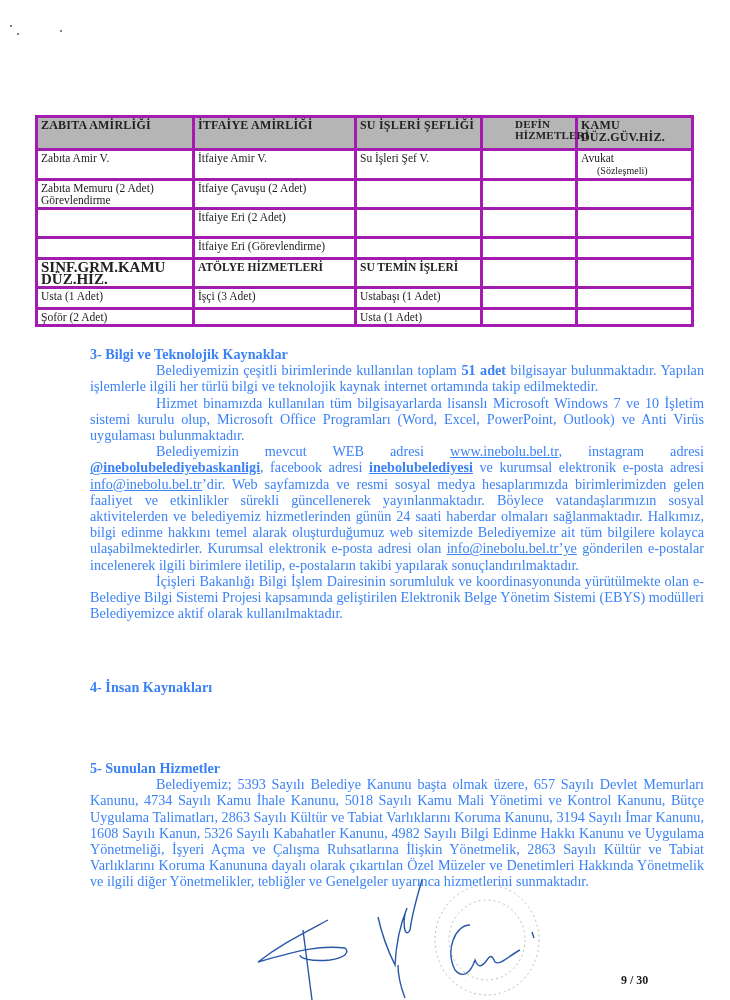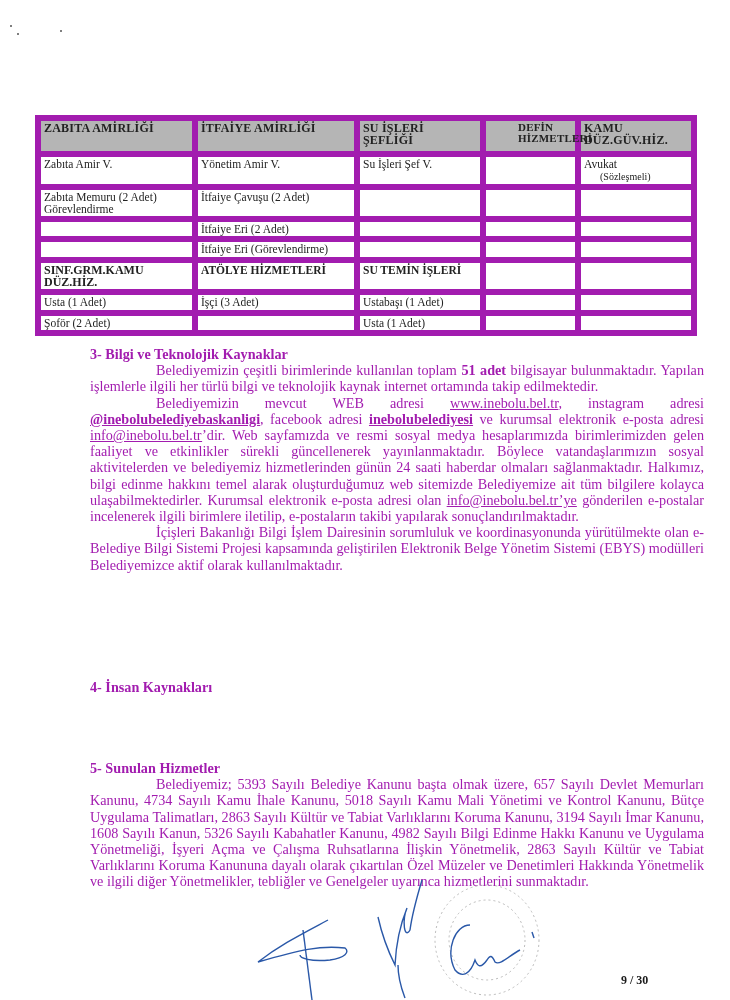--- a/index.html
+++ b/index.html
@@ -1,26 +1,26 @@
 <!DOCTYPE html>
 <html><head>
 <meta charset="utf-8">
 <style>
   html, body { margin:0; padding:0; }
   body { width:730px; height:1000px; background:#fff; position:relative; overflow:hidden;
     font-family:"Liberation Serif", "DejaVu Serif", serif; color:#1a1a1a; }
   .dot { position:absolute; width:2px; height:2px; background:#555; border-radius:50%; }
   table.staff { position:absolute; left:35px; top:115px; width:656px; border-collapse:collapse; table-layout:fixed; }
-  table.staff td { border:6px solid #a21caf; font-size:11.5px; line-height:12px; padding:1px 3px; vertical-align:top; color:#222; }
+  table.staff td { border:3px solid #a21caf; font-size:11.5px; line-height:12px; padding:1px 3px; vertical-align:top; color:#222; }
   table.staff tr.hdr td { background:#b5b5b5; font-weight:bold; font-size:12px; letter-spacing:0.2px; height:28px; }
   table.staff tr.hdr td.small { font-size:11px; line-height:11px;padding-left:32px; }
   table.staff tr.subhdr td.b { font-weight:bold; font-size:11.5px; }
-  table.staff tr.subhdr td.b.sm { font-size:12px; }
+  table.staff tr.subhdr td.b.sm { font-size:15px; }
   .small-note { font-size:10px;margin-left:16px; }
-  .body-text { position:absolute; left:90px; width:614px; font-size:14.2px; line-height:16.2px; color:#a21caf; }
+  .body-text { position:absolute; left:90px; width:614px; font-size:14.2px; line-height:16.2px; color:#3b82f6; }
   .h { font-weight:bold; }
   p { margin:0; text-align:justify; }
   p.ind { text-indent:66px; }
   u { text-decoration:underline; }
   .pg { position:absolute; left:621px; top:937px; font-size:12px; font-weight:bold;margin-top:36px; }
   svg.sig { position:absolute; left:0; top:0; }
 </style>
 </head>
 <body>
 
@@ -39,33 +39,33 @@
   <tbody>
       <tr class="hdr">
     <td>ZABITA AMİRLİĞİ</td>
     <td>İTFAİYE AMİRLİĞİ</td>
     <td>SU İŞLERİ ŞEFLİĞİ</td>
     <td class="small">DEFİN HİZMETLERİ</td>
     <td>KAMU DÜZ.GÜV.HİZ.</td>
   </tr>
   <tr style="height:27px">
     <td>Zabıta Amir V.</td>
-    <td>Yönetim Amir V.</td>
+    <td>İtfaiye Amir V.</td>
     <td>Su İşleri Şef V.</td>
     <td></td>
     <td><span>Avukat</span><br><span class="small-note">(Sözleşmeli)</span></td>
   </tr>
   <tr style="height:28px">
     <td>Zabıta Memuru (2 Adet) Görevlendirme</td>
     <td>İtfaiye Çavuşu (2 Adet)</td>
     <td></td>
     <td></td>
     <td></td>
   </tr>
-  <tr style="height:17px">
+  <tr style="height:29px">
     <td></td>
     <td>İtfaiye Eri (2 Adet)</td>
     <td></td>
     <td></td>
     <td></td>
   </tr>
   <tr style="height:21px">
     <td></td>
     <td>İtfaiye Eri (Görevlendirme)</td>
     <td></td>
@@ -92,20 +92,21 @@
     <td>Usta (1 Adet)</td>
     <td></td>
     <td></td>
   </tr>
 </tbody>
   </table>
 
 <div class="body-text" style="top:346px;">
   <div class="h">3- Bilgi ve Teknolojik Kaynaklar</div>
   <p class="ind"><span>Belediyemizin çeşitli birimlerinde kullanılan toplam </span><b>51 adet</b><span> bilgisayar bulunmaktadır. Yapılan işlemlerle ilgili her türlü bilgi ve teknolojik kaynak internet ortamında takip edilmektedir.</span></p>
+  <p class="ind">Hizmet binamızda kullanılan tüm bilgisayarlarda lisanslı Microsoft Windows 7 ve 10 İşletim sistemi kurulu olup, Microsoft Office Programları (Word, Excel, PowerPoint, Outlook) ve Anti Virüs uygulaması bulunmaktadır.</p>
   <p class="ind"><span>Belediyemizin mevcut WEB adresi </span><u>www.inebolu.bel.tr</u><span>, instagram adresi </span><b><u>@inebolubelediyebaskanligi</u></b><span>, facebook adresi </span><b><u>inebolubelediyesi</u></b><span> ve kurumsal elektronik e-posta adresi </span><u>info@inebolu.bel.tr</u><span>’dir. Web sayfamızda ve resmi sosyal medya hesaplarımızda birimlerimizden gelen faaliyet ve etkinlikler sürekli güncellenerek yayınlanmaktadır. Böylece vatandaşlarımızın sosyal aktivitelerden ve belediyemiz hizmetlerinden günün 24 saati haberdar olmaları sağlanmaktadır. Halkımız, bilgi edinme hakkını temel alarak oluşturduğumuz web sitemizde Belediyemize ait tüm bilgilere kolayca ulaşabilmektedirler. Kurumsal elektronik e-posta adresi olan </span><u>info@inebolu.bel.tr’ye</u><span> gönderilen e-postalar incelenerek ilgili birimlere iletilip, e-postaların takibi yapılarak sonuçlandırılmaktadır.</span></p>
   <p class="ind">İçişleri Bakanlığı Bilgi İşlem Dairesinin sorumluluk ve koordinasyonunda yürütülmekte olan e-Belediye Bilgi Sistemi Projesi kapsamında geliştirilen Elektronik Belge Yönetim Sistemi (EBYS) modülleri Belediyemizce aktif olarak kullanılmaktadır.</p>
 </div>
 
 <div class="body-text" style="top:679px;">
   <div class="h">4- İnsan Kaynakları</div>
   <div style="height:16px"></div>
 </div>
 
 <div class="body-text" style="top:760px;">

